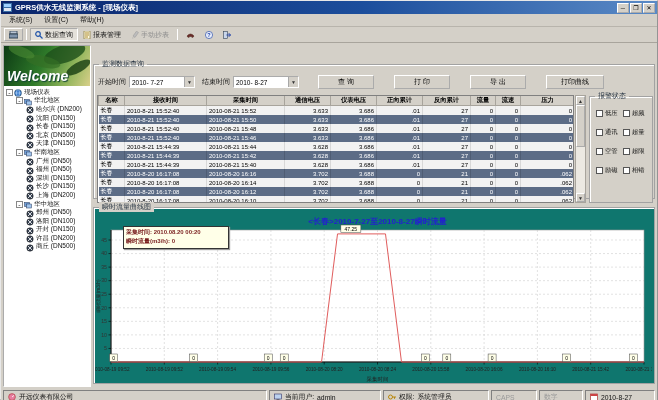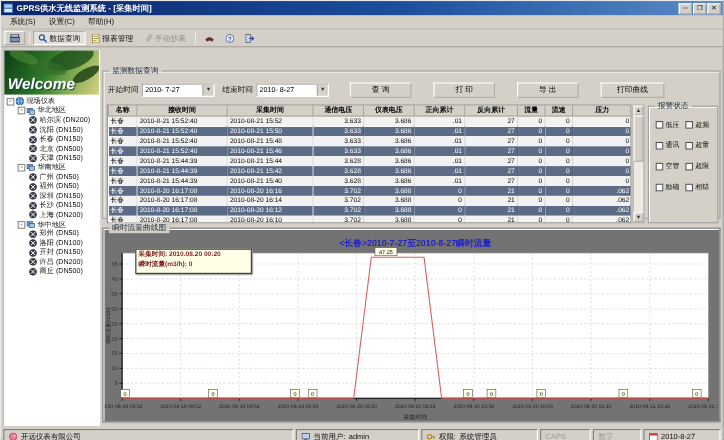--- a/index.html
+++ b/index.html
@@ -62,21 +62,21 @@
   .vscroll { position:absolute; left:481px; top:26px; width:11px; height:108px; background:#ece9e2; border:1px solid #a8a49c; display:flex; flex-direction:column; }
   .sarr { height:9px; background:#d4d0c8; border:1px outset #fff; font-size:5px; text-align:center; line-height:8px; color:#333; }
   .sthumb { height:42px; background:#d4d0c8; border:1px outset #fff; }
   .sfill { flex:1; }
 
   .alarmbox { position:absolute; left:495px; top:22px; width:64px; height:112px; background:#d4d0c8; }
   .alarm-grid { display:grid; grid-template-columns:1fr 1fr; row-gap:10px; padding:8px 2px 0 6px; }
   .chk { display:flex; align-items:center; gap:2px; font-size:6.3px; color:#111; }
   .chkbox { width:7px; height:7px; background:#fff; border:1px solid #555; flex:0 0 auto; }
 
-  .chartbox { margin-top:3px; height:182px; background:#737373; }
+  .chartbox { margin-top:3px; height:182px; background:#0f766e; }
   .chartbox legend { background:#d4d0c8; }
   #chart-svg { position:absolute; left:1px; top:2px; }
   .tooltip { position:absolute; left:29px; top:14px; width:106px; height:23px; background:#ffffe8; border:1px solid #333; box-shadow:1px 1px 1px #999; padding:1px 2px; z-index:5; }
   .tooltip div { font-size:6px; font-weight:bold; color:#7a1f1f; line-height:9px; white-space:nowrap; }
 
   
   .statusbar { height:16px; display:flex; align-items:stretch; gap:2px; padding:1px 2px; background:#d4d0c8; }
   .spanel { border:1px solid; border-color:#808080 #fff #fff #808080; display:flex; align-items:center; gap:3px; padding:0 4px; font-size:6.8px; color:#111; white-space:nowrap; }
   .sp-company { flex:1; }
   .sp-user { width:112px; } .sp-role { width:106px; }
@@ -87,21 +87,21 @@
 <body>
 
 <div class="window">
 
   <div class="titlebar">
     <svg class="appicon" viewBox="0 0 9 9">
         <rect x="0" y="0" width="9" height="9" fill="#3a6ea5"></rect>
         <rect x="1" y="1" width="7" height="3" fill="#9fd0ff"></rect>
         <rect x="1" y="5" width="7" height="3" fill="#e0e8f4"></rect>
       </svg>
-    <span class="title">GPRS供水无线监测系统 - [采集时间]</span>
+    <span class="title">GPRS供水无线监测系统 - [现场仪表]</span>
     <span class="winbtn">─</span>
     <span class="winbtn">❐</span>
     <span class="winbtn">✕</span>
   </div>
 
   <div class="menubar">
     <span class="menuitem">系统(S)</span>
     <span class="menuitem">设置(C)</span>
     <span class="menuitem">帮助(H)</span>
   </div>

